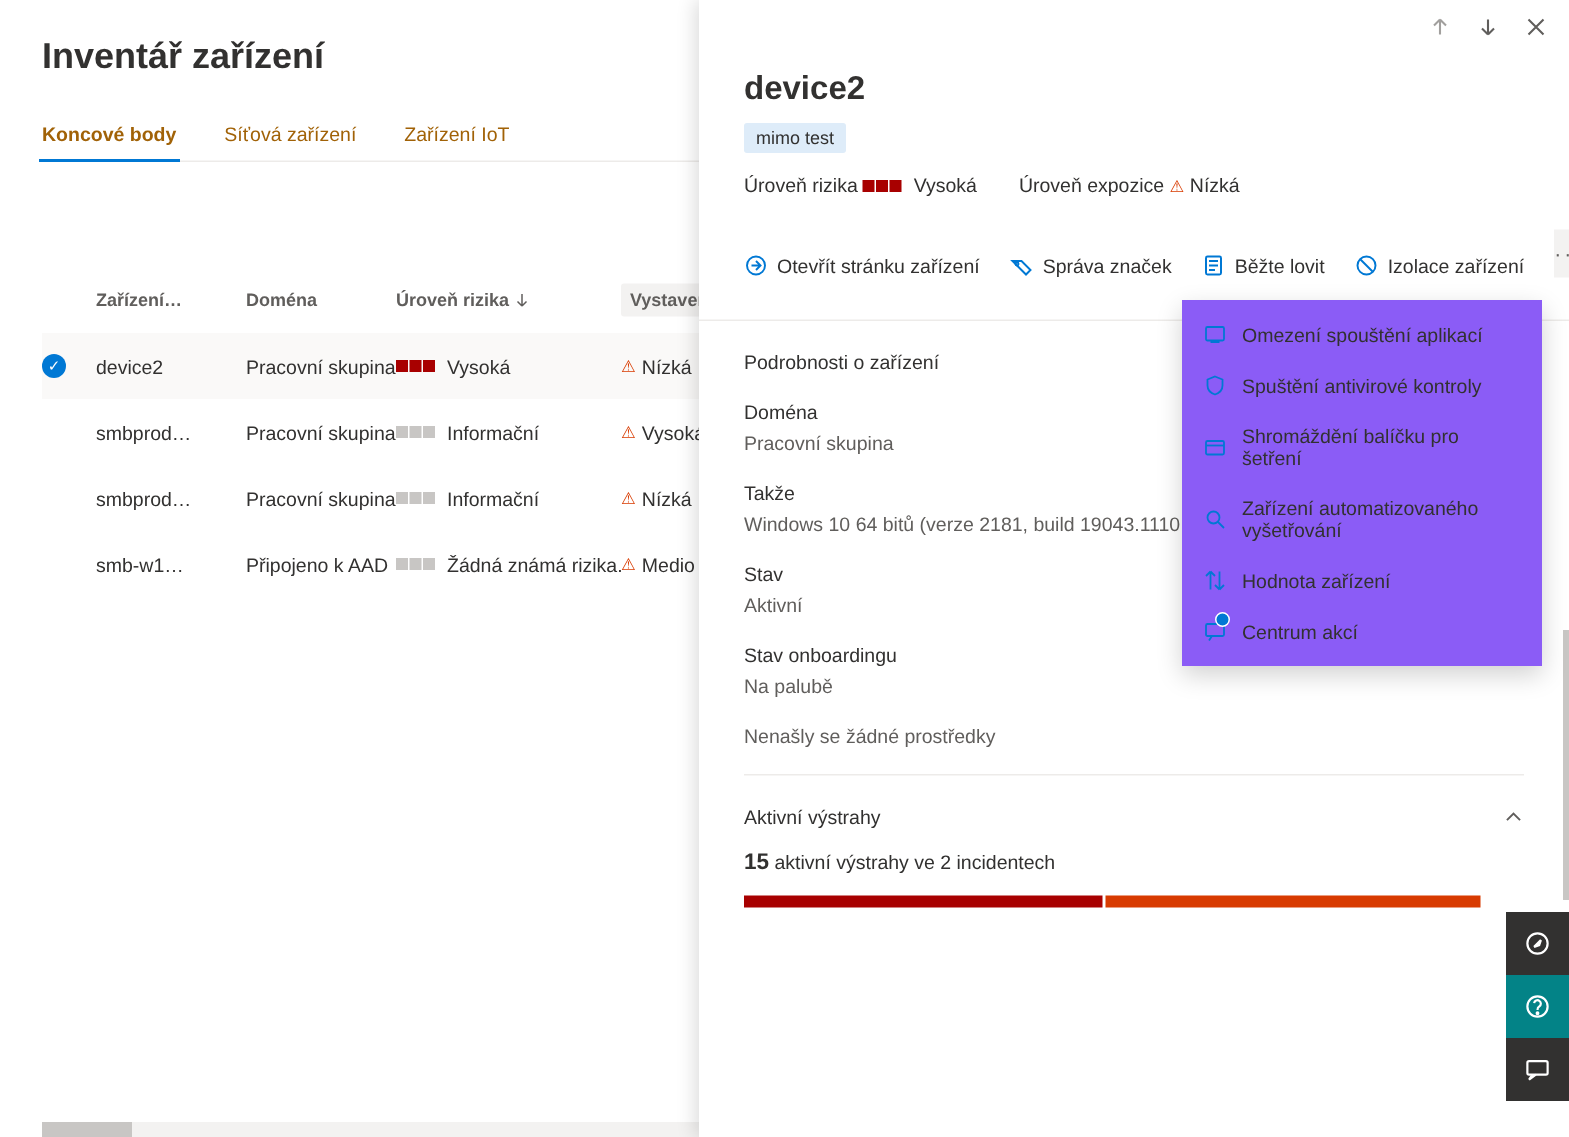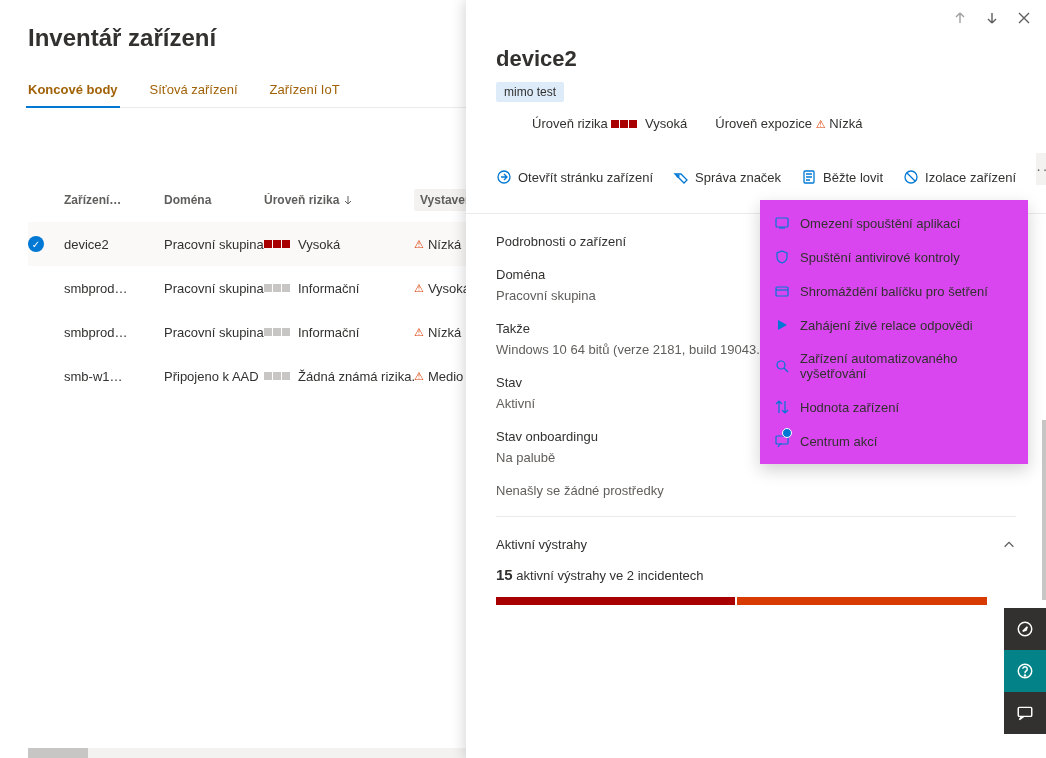--- a/index.html
+++ b/index.html
@@ -28,36 +28,36 @@
   .risk-high span { background:#a80000; }
   .risk-info span { background:#c8c6c4; }
   .warn-ico { color:#d83b01; font-size:11px; }
   .check-circle { width:16px; height:16px; border-radius:50%; background:#0078d4; display:flex; align-items:center; justify-content:center; color:#fff; font-size:10px; }
   .panel { position:absolute; top:0; right:0; bottom:0; width:580px; background:#fff; box-shadow: -3px 0 12px rgba(0,0,0,.14); display:flex; flex-direction:column; }
   .panel-hdr-icons { position:absolute; top:10px; right:14px; display:flex; gap:16px; color:#605e5c; }
   .panel-hdr-icons .ico { cursor:pointer; font-size:16px; display:flex; align-items:center; }
   .panel-body { padding: 46px 30px 0 30px; overflow-y:auto; flex:1; }
   .device-title { font-size:22px; font-weight:600; margin-bottom:10px; }
   .tag { display:inline-block; background:#deecf9; color:#323130; font-size:12px; padding:3px 8px; border-radius:2px; margin-bottom:14px; }
-  .risk-line { display:flex; gap:28px; font-size:13px; margin-bottom:22px;margin-left:36px; }
+  .risk-line { display:flex; gap:28px; font-size:13px; margin-bottom:22px; }
   .risk-line .lbl { color:#323130; }
   .action-bar { display:flex; align-items:flex-end; gap:20px; font-size:13px; margin-bottom: 28px; }
   .action-bar .act { display:flex; align-items:center; gap:6px; color:#323130; cursor:pointer; white-space:nowrap; }
   .action-bar .act svg { color:#0078d4; }
   .more-btn { background:#f3f2f1; width:32px; height:32px; display:flex;align-items:center;justify-content:center; cursor:pointer; font-size:14px; color:#605e5c; letter-spacing:2px; }
   .section-title { font-size:13px; color:#323130; font-weight:400; margin-bottom:18px;}
   .detail-block { margin-bottom:18px;}
   .detail-block .d-label { font-size:13px; color:#323130; margin-bottom:6px;}
   .detail-block .d-value { font-size:13px; color:#605e5c;}
   .accordion { border-top:1px solid #edebe9; padding:20px 0 14px 0; display:flex; justify-content:space-between; align-items:center; cursor:pointer;}
   .alerts-summary { font-size:13px; margin-bottom:14px;}
   .alerts-summary b { font-size:15px; font-weight:600;}
   .severity-bar { height:8px; display:flex; gap:2px;}
   .severity-bar .seg { height:100%;}
-  .dropdown { position:absolute; top:200px; right:18px; width:268px; background:#d946ef; box-shadow:0 6px 16px rgba(0,0,0,.18); padding:6px 0; z-index:50;}
+  .dropdown { position:absolute; top:200px; right:18px; width:240px; background:#8b5cf6; box-shadow:0 6px 16px rgba(0,0,0,.18); padding:6px 0; z-index:50;}
   .dropdown .item { display:flex; align-items:center; gap:10px; padding:9px 14px; font-size:13px; cursor:pointer; position:relative;}
   .dropdown .item svg { color:#0078d4; flex-shrink:0;}
   .badge-dot { position:absolute; left:22px; top:4px; width:10px; height:10px; border-radius:50%; background:#0078d4; border:1px solid #fff;}
   .side-float { position:absolute; right:0; bottom:24px; display:flex; flex-direction:column; z-index:60;}
   .side-float .fbtn { width:42px; height:42px; display:flex; align-items:center; justify-content:center; color:#fff; cursor:pointer;}
   .side-float .fbtn.dark { background:#323130;}
   .side-float .fbtn.teal { background:#038387;}
   .scrollbar-right { position:absolute; right:0; top:0; bottom:0; width:4px; }
   .scrollbar-right .thumb { position:absolute; right:0; width:4px; background:#c8c6c4;}
   .bottom-scroll { position:absolute; left:28px; right:0; bottom:0; height:10px; background:#f3f2f1;}
@@ -301,26 +301,20 @@
     <span>Spuštění antivirové kontroly</span>
   </div>
   <div class="item">
     <svg width="16" height="16" viewBox="0 0 16 16" fill="none" stroke="currentColor" stroke-width="1.2">
         <rect x="2" y="4" width="12" height="9" rx="1"></rect>
         <path d="M2 7 H14"></path>
       </svg>
     <span>Shromáždění balíčku pro šetření</span>
   </div>
   <div class="item">
-    <svg width="16" height="16" viewBox="0 0 16 16" fill="currentColor">
-        <path d="M4 3 L13 8 L4 13 Z"></path>
-      </svg>
-    <span>Zahájení živé relace odpovědi</span>
-  </div>
-  <div class="item">
     <svg width="16" height="16" viewBox="0 0 16 16" fill="none" stroke="currentColor" stroke-width="1.2">
         <circle cx="7" cy="7" r="4"></circle>
         <path d="M10 10 L14 14"></path>
       </svg>
     <span>Zařízení automatizovaného vyšetřování</span>
   </div>
   <div class="item">
     <svg width="16" height="16" viewBox="0 0 16 16" fill="none" stroke="currentColor" stroke-width="1.2">
         <path d="M5 2 V14 M5 2 L2 5 M5 2 L8 5 M11 14 V2 M11 14 L8 11 M11 14 L14 11"></path>
       </svg>

